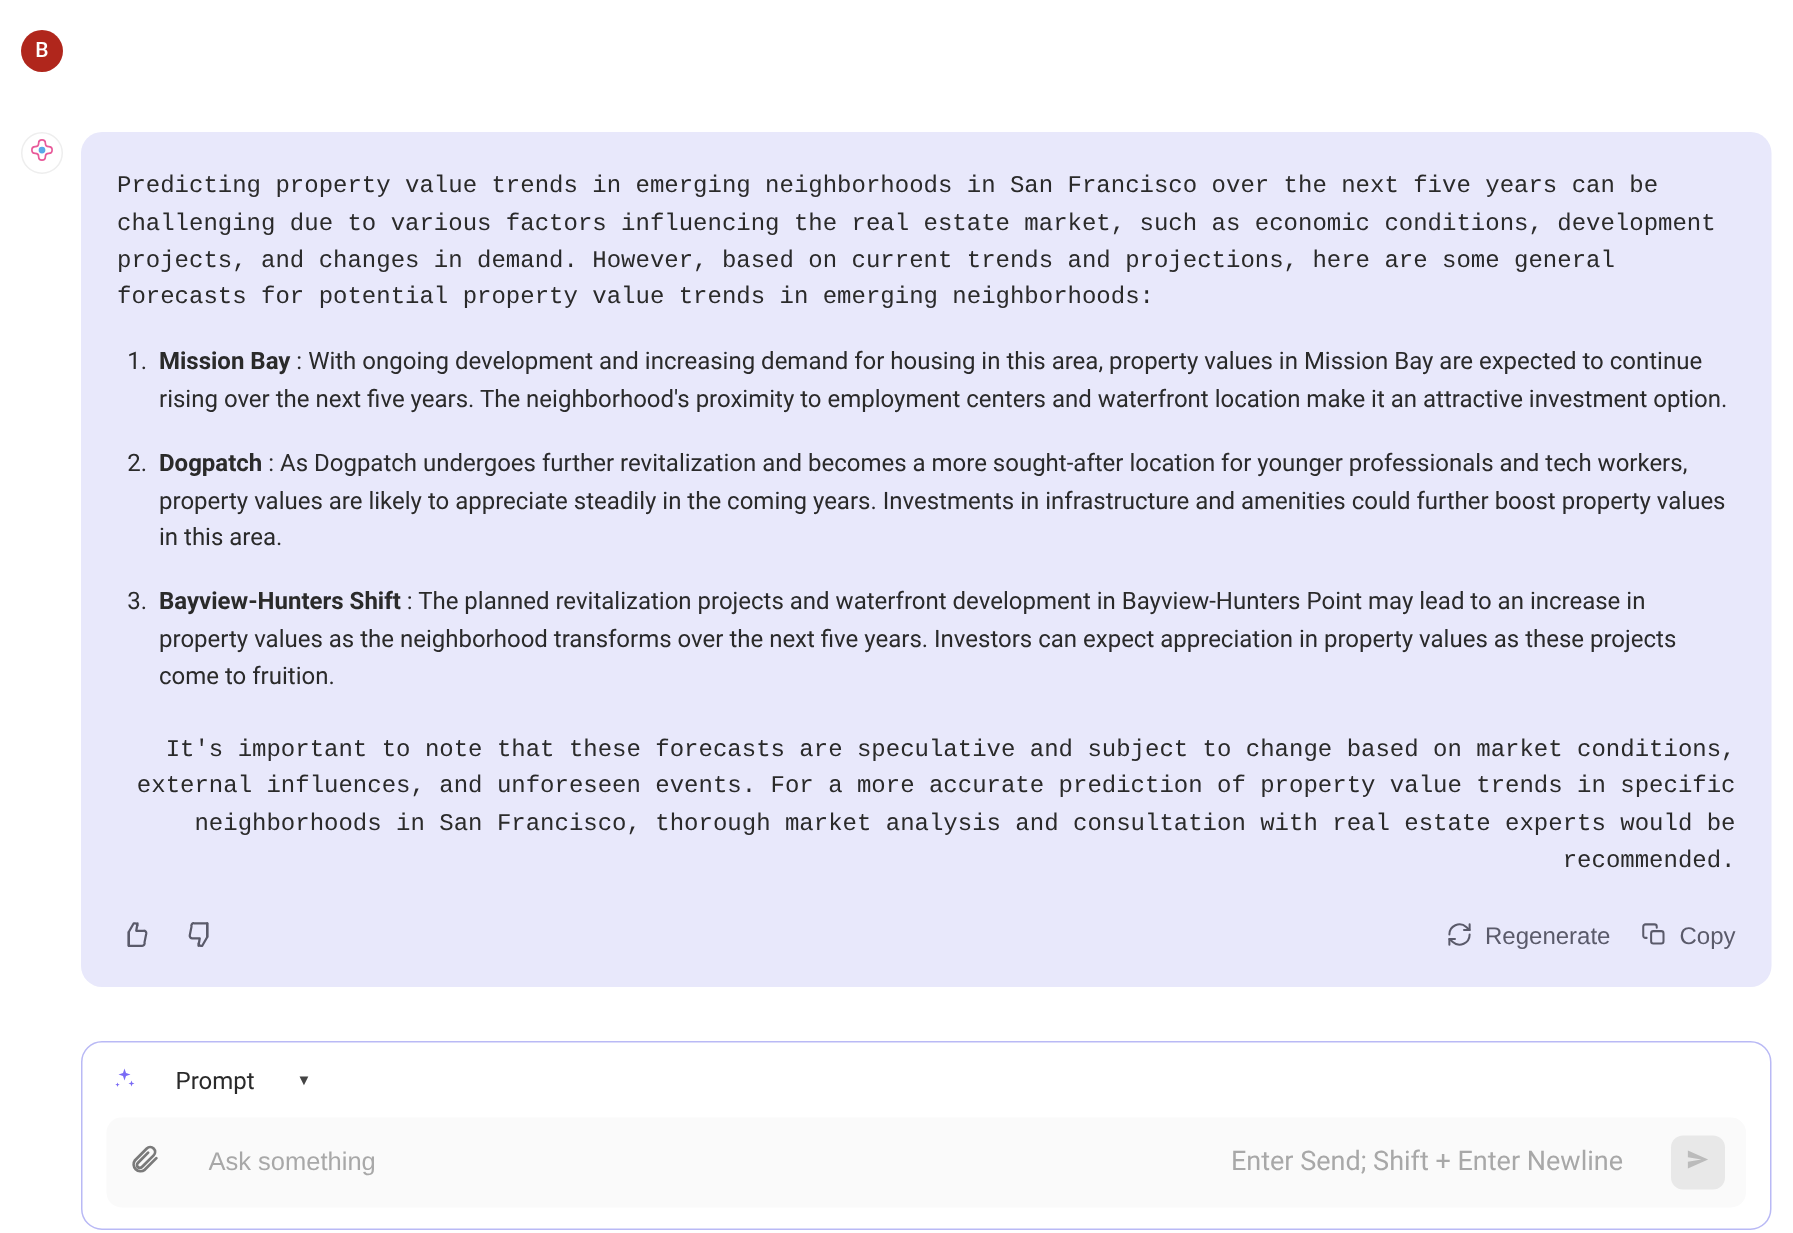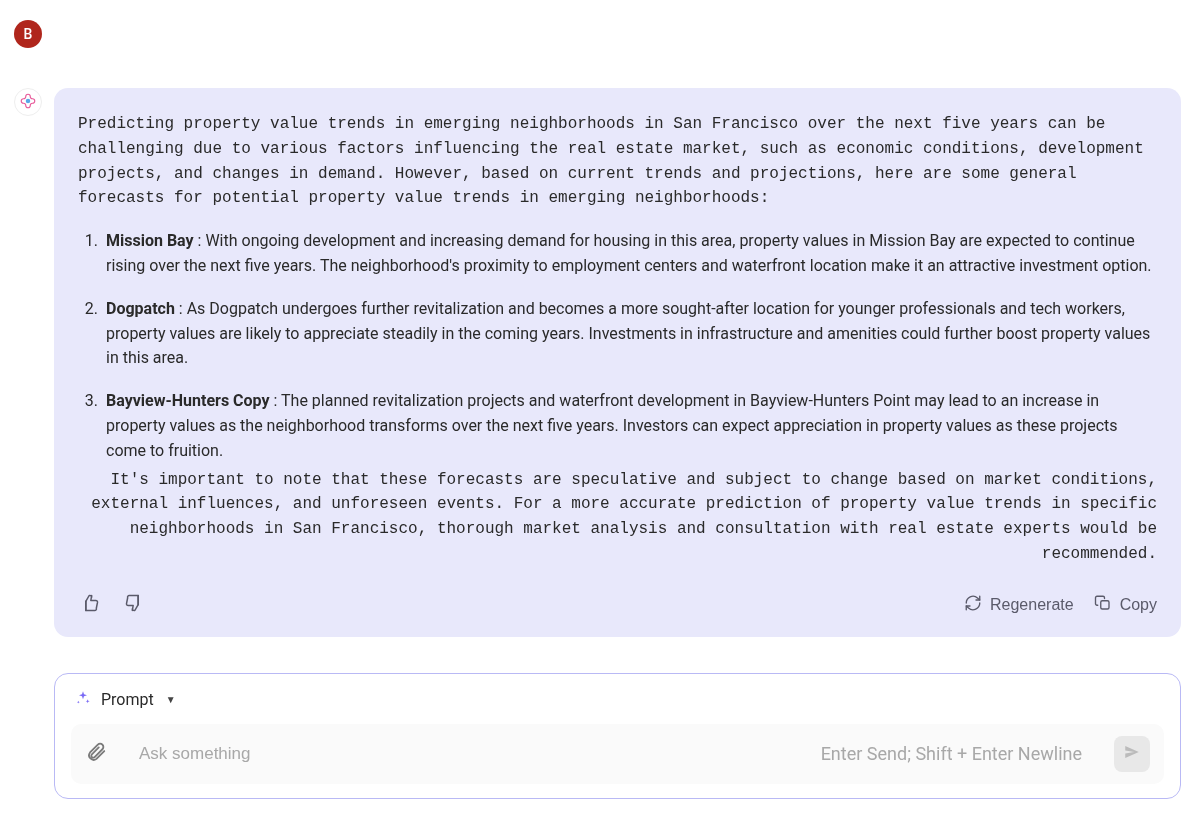--- a/index.html
+++ b/index.html
@@ -64,21 +64,21 @@
       color: #2a2a2a;
       font-size: 16px;
       line-height: 1.55;
     }
     .assistant-bubble p {
       margin-bottom: 18px;
       font-family: Liberation Mono, monospace;
     }
     .assistant-bubble ol {
       padding-left: 24px;
-      margin-bottom: 4px;
+      margin-bottom: 24px;
     }
     .assistant-bubble li {
       margin-bottom: 18px;
       padding-left: 4px;
     }
     .assistant-bubble li:last-child {
       margin-bottom: 0;
     }
     .neighborhood-name {
       font-weight: 700;
@@ -127,21 +127,21 @@
       margin-top: 36px;
       border: 1.5px solid #b9b9f5;
       border-radius: 14px;
       padding: 14px 16px 14px 16px;
       background: #fff;
       margin-left: 40px;
     }
     .prompt-row {
       display: flex;
       align-items: center;
-      gap: 10px;
+      gap: 26px;
       padding: 2px 0 14px 4px;
     }
     .sparkle-icon {
       color: #7a6af5;
     }
     .prompt-label {
       font-size: 16px;
       color: #2a2a2a;
     }
     .dropdown-caret {
@@ -224,21 +224,21 @@
     <div class="assistant-bubble">
       <p>Predicting property value trends in emerging neighborhoods in San Francisco over the next five years can be challenging due to various factors influencing the real estate market, such as economic conditions, development projects, and changes in demand. However, based on current trends and projections, here are some general forecasts for potential property value trends in emerging neighborhoods:</p>
       <ol>
         <li>
           <span class="neighborhood-name">Mission Bay</span><span> : With ongoing development and increasing demand for housing in this area, property values in Mission Bay are expected to continue rising over the next five years. The neighborhood's proximity to employment centers and waterfront location make it an attractive investment option.</span>
         </li>
         <li>
           <span class="neighborhood-name">Dogpatch</span><span> : As Dogpatch undergoes further revitalization and becomes a more sought-after location for younger professionals and tech workers, property values are likely to appreciate steadily in the coming years. Investments in infrastructure and amenities could further boost property values in this area.</span>
         </li>
         <li>
-          <span class="neighborhood-name">Bayview-Hunters Copy</span><span> : The planned revitalization projects and waterfront development in Bayview-Hunters Point may lead to an increase in property values as the neighborhood transforms over the next five years. Investors can expect appreciation in property values as these projects come to fruition.</span>
+          <span class="neighborhood-name">Bayview-Hunters Shift</span><span> : The planned revitalization projects and waterfront development in Bayview-Hunters Point may lead to an increase in property values as the neighborhood transforms over the next five years. Investors can expect appreciation in property values as these projects come to fruition.</span>
         </li>
       </ol>
       <p style="margin-bottom:0;text-align:right;">It's important to note that these forecasts are speculative and subject to change based on market conditions, external influences, and unforeseen events. For a more accurate prediction of property value trends in specific neighborhoods in San Francisco, thorough market analysis and consultation with real estate experts would be recommended.</p>
 
       <div class="response-actions">
         <div class="left-actions">
           <button class="icon-btn">
             <span>
               <svg viewBox="0 0 24 24" fill="none" stroke="currentColor" stroke-width="1.8" stroke-linecap="round" stroke-linejoin="round">
                 <path d="M7 10v11"></path>

